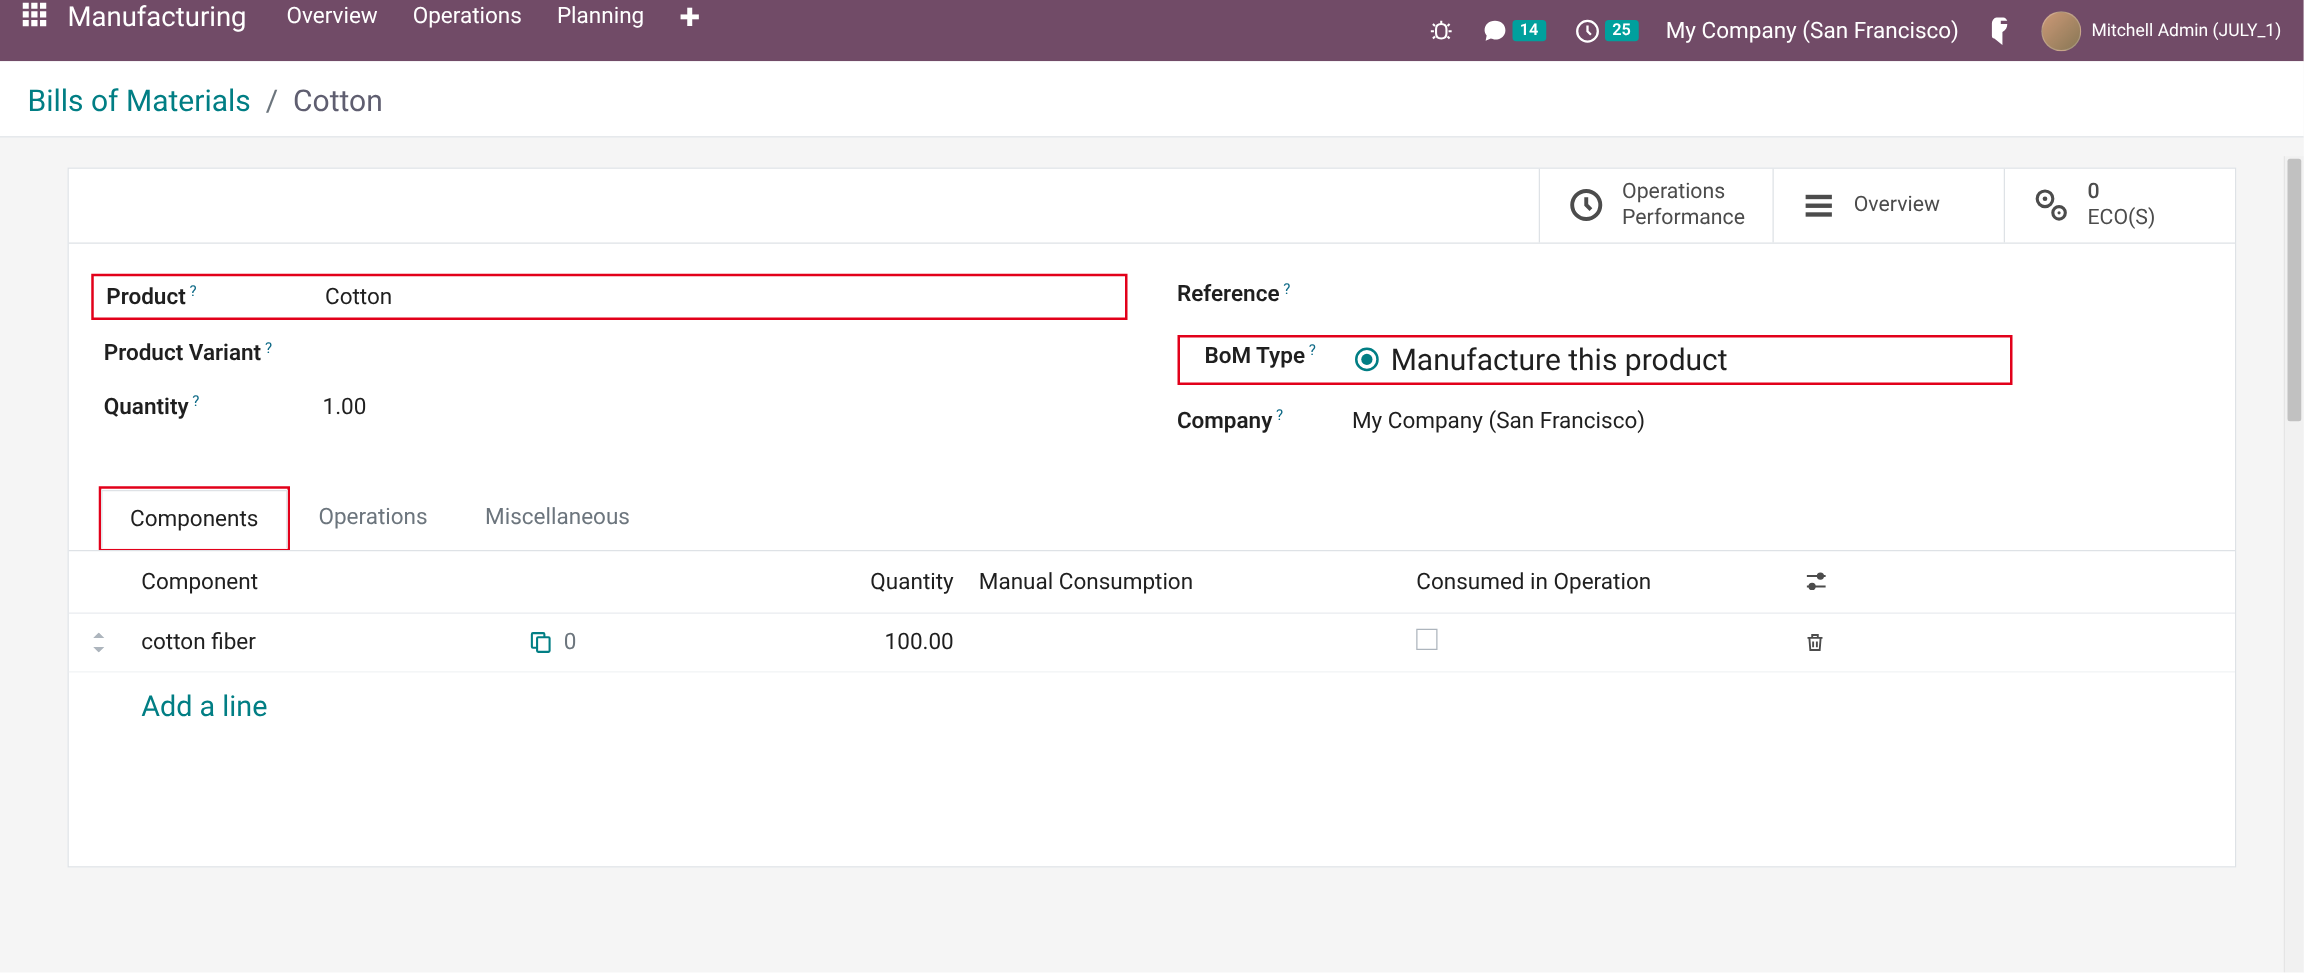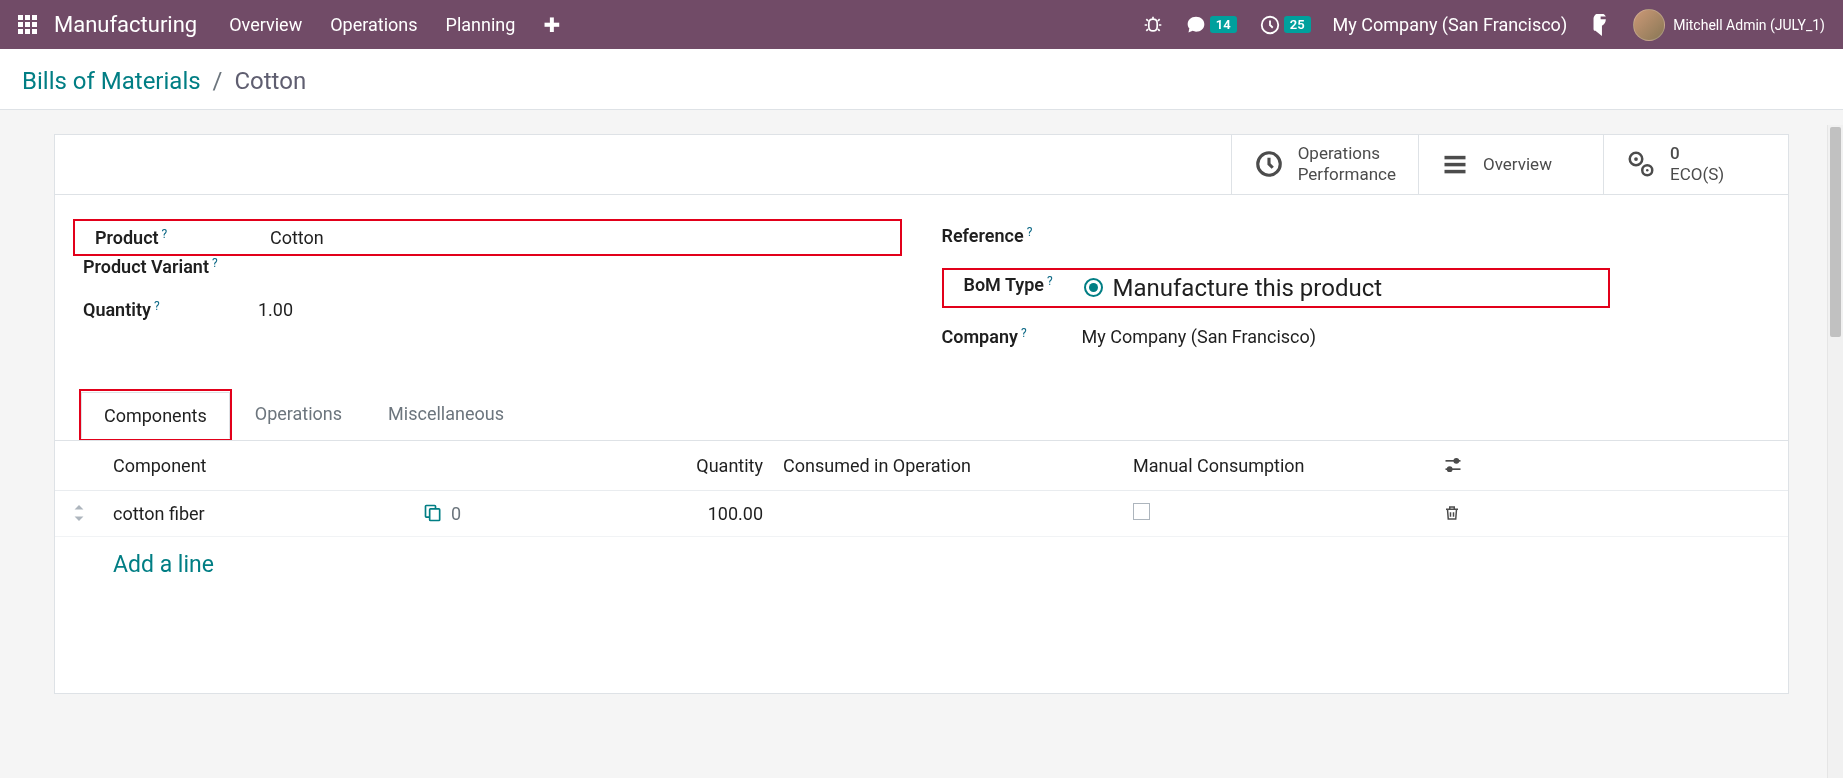--- a/index.html
+++ b/index.html
@@ -1,18 +1,18 @@
 <!DOCTYPE html>
 <html><head>
 <meta charset="utf-8">
 <style>
 * { box-sizing: border-box; margin: 0; padding: 0; font-family: -apple-system, BlinkMacSystemFont, "Segoe UI", Roboto, sans-serif; }
 body { background: #f5f5f5; width: 1843px; height: 778px; overflow: hidden; position: relative; }
 
-.topnav { background: #714B67; height: 49px; display: flex; align-items: center; color: #fff; padding: 16px 18px; font-size: 18px; }
+.topnav { background: #714B67; height: 49px; display: flex; color: #fff; padding: 2px 18px; font-size: 18px; }
 .topnav .apps-icon { margin-right: 16px; cursor:pointer; }
 .topnav .brand { font-size: 22px; font-weight: 400; margin-right: 32px; }
 .topnav .nav-item { margin-right: 28px; font-size: 18px; cursor:pointer; }
 .topnav .plus-icon { font-size: 20px; cursor:pointer; }
 .topnav .spacer { flex: 1; }
 .topnav .tray { display: flex; align-items: center; gap: 22px; }
 .topnav .tray-item { position: relative; display:flex; align-items:center; cursor:pointer; }
 .topnav .badge { background: #00A09D; color: #fff; font-size: 13px; padding: 1px 6px; border-radius: 3px; margin-left: 3px; font-weight: 600; }
 .topnav .company { font-size: 18px; }
 .topnav .avatar { width: 32px; height: 32px; border-radius: 50%; background: linear-gradient(135deg, #c97 0%, #875 100%); display:inline-block; margin-right:8px; border: 1px solid #fff3; }
@@ -43,21 +43,21 @@
 .col { flex:1; }
 .field-row { display:flex; align-items:flex-start; margin-bottom: 22px; }
 .field-label { width: 175px; font-weight:600; font-size:18px; color:#1f1f1f; position:relative; }
 .field-label .help { color:#0d6986; font-size:12px; position:relative; top:-6px; margin-left:3px; font-weight:400; }
 .field-val { font-size:18px; color:#1f1f1f; flex:1; }
 .radio-opt { display:flex; align-items:center; gap:10px; font-size:24px; cursor:pointer; }
 .radio-circle { width:19px; height:19px; border-radius:50%; border:2px solid #adb5bd; display:inline-block; position:relative; }
 .radio-circle.sel { border-color:#017e84; }
 .radio-circle.sel::after { content:""; position:absolute; width:9px; height:9px; background:#017e84; border-radius:50%; top:3px; left:3px; }
 
-.hlbox { border: 2px solid #e2001a; padding: 6px 20px; margin-left:-10px; margin-top:-6px; }
+.hlbox { border: 2px solid #e2001a; padding: 6px 10px; margin-left:-10px; margin-top:-6px; margin-bottom: 16px; }
 .hlbox .field-row { margin-bottom: 0; }
 .hlbox2 { border: 2px solid #e2001a; padding: 4px 8px 4px 0; margin-right: 150px; margin-bottom: 10px; }
 .hlbox2 .field-row { margin-bottom:0; }
 .hlbox3 { border: 2px solid #e2001a; display:inline-block; margin-left:-4px; }
 
 .notebook { margin-top: 10px; }
 .tabs { display:flex; border-bottom:1px solid #dee2e6; }
 .tab { padding: 12px 22px; font-size:18px; color:#6c757d; border:1px solid transparent; cursor:pointer; position:relative; top:1px; }
 .tab.active { color:#1f1f1f; background:#fff; border-color:#dee2e6 #dee2e6 #fff; }
 .tablehdr { display:grid; grid-template-columns: 40px 310px 60px 300px 350px 310px 60px; padding: 14px 18px; font-weight:400; font-size:18px; color:#1f1f1f; border-bottom: 1px solid #e9ecef; align-items:center; }
@@ -227,22 +227,22 @@
           <div class="tab active">Components</div>
         </span>
         <div class="tab">Operations</div>
         <div class="tab">Miscellaneous</div>
       </div>
       <div class="tablehdr">
         <div></div>
         <div>Component</div>
         <div></div>
         <div class="qtycol">Quantity</div>
+        <div>Manual Consumption</div>
         <div>Consumed in Operation</div>
-        <div>Manual Consumption</div>
         <div class="settings">
           <svg width="20" height="16" viewBox="0 0 24 18" stroke="#4c4c4c" stroke-width="2" fill="none">
               <line x1="3" y1="4" x2="21" y2="4"></line>
               <line x1="3" y1="14" x2="21" y2="14"></line>
               <circle cx="16" cy="4" r="2.5" fill="#4c4c4c"></circle>
               <circle cx="8" cy="14" r="2.5" fill="#4c4c4c"></circle>
             </svg>
         </div>
       </div>
       <div class="tablerow">

